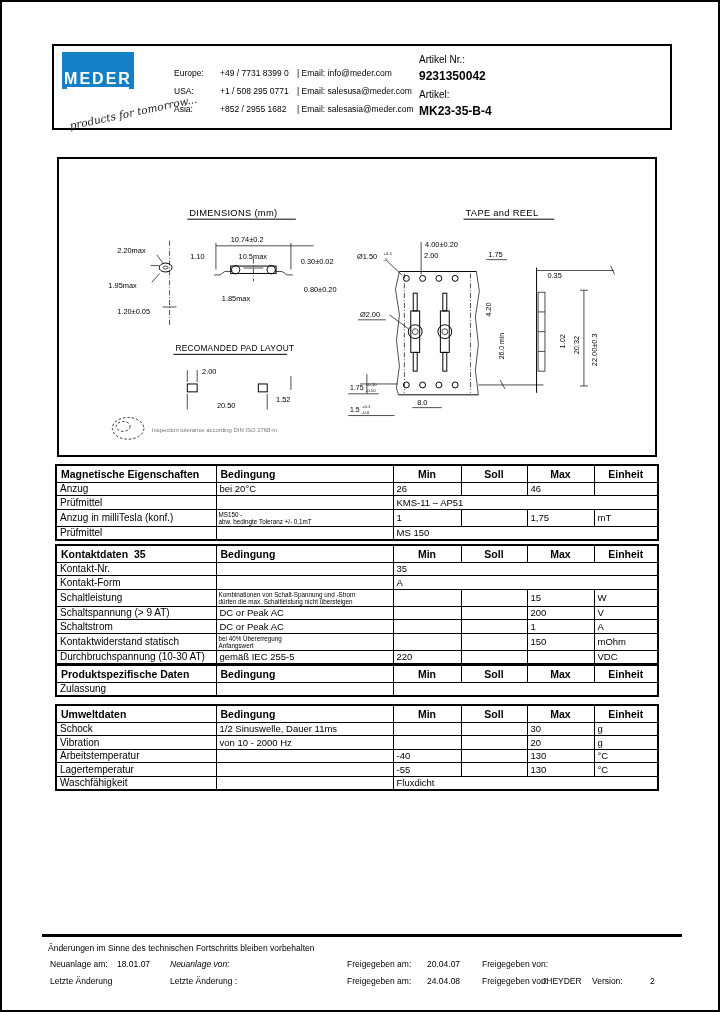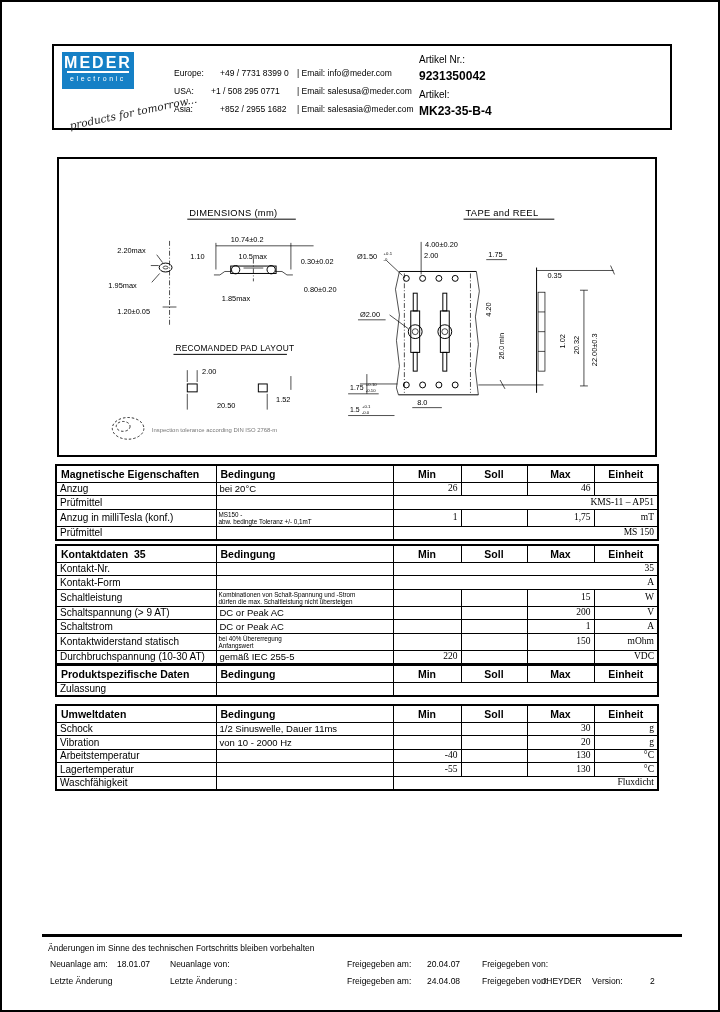--- a/index.html
+++ b/index.html
@@ -3,39 +3,39 @@
 <meta charset="utf-8">
 <style>
   * { margin:0; padding:0; box-sizing:border-box; }
   html,body { background:#fff; }
   body { font-family:"Liberation Sans", sans-serif; color:#000; }
   .page { position:relative; width:720px; height:1012px; background:#fff; border:2px solid #000; overflow:hidden; }
 
   
   .header-box { position:absolute; left:50px; top:42px; width:620px; height:86px; border:2px solid #000; }
   .logo { position:absolute; left:8px; top:6px; width:72px; height:37px; background:#1580c6; color:#fff; text-align:center; }
-  .logo-meder { font-size:16px; font-weight:bold; letter-spacing:2px; line-height:17px; padding-top:2px; }
+  .logo-meder { font-size:16px; font-weight:bold; letter-spacing:2px; line-height:17px; padding-top:18px; }
   .logo-rule { height:2px; background:#fff; margin:0 5px 1px 5px; }
   .logo-sub { font-size:7px; letter-spacing:2.6px; line-height:9px; }
   .tagline { position:absolute; left:14px; top:58px; width:150px; font-family:"DejaVu Serif", serif; font-style:italic; font-size:10.5px; color:#222; transform:rotate(-12deg); }
   .hrow { position:absolute; font-size:8.5px; white-space:pre;margin-top:12px; }
   .art-label { position:absolute; left:365px; font-size:10px; }
   .art-value { position:absolute; left:365px; font-size:12px; font-weight:bold;text-align:right; }
 
   
   .drawing-box { position:absolute; left:55px; top:155px; width:600px; height:300px; border:2px solid #000; }
 
   
   table.spec { position:absolute; left:53px; width:602px; border-collapse:collapse; table-layout:fixed; border:2px solid #000; background:#fff; }
   table.spec th, table.spec td { border:1px solid #000; overflow:hidden; }
   table.spec th { font-size:10.5px; font-weight:bold; height:17px; text-align:center; white-space:pre; }
   table.spec th.l { text-align:left; padding-left:4px; }
   table.spec td { font-size:9.5px; line-height:11.5px; padding:0.5px 3px; white-space:pre-line; vertical-align:middle; }
   table.spec td.nm { font-size:10px; }
-  table.spec td.ctr { text-align:right;font-family:Liberation Serif, serif; }
+  table.spec td.ctr { text-align:left; }
   table.spec td.sml { font-size:6.3px; line-height:7px; padding:1px 2px; }
   .t1 { top:462px; } .t2 { top:542px; } .t3 { top:662px; } .t4 { top:702px; }
 
   
   .footer { position:absolute; left:0; top:932px; width:720px; height:78px; }
   .footer-bar { position:absolute; left:40px; top:0; width:640px; height:3px; background:#000; }
   .fnote { position:absolute; left:46px; top:9px; font-size:8.5px; }
   .fitem { position:absolute; font-size:8.5px; white-space:pre; }
 
   
@@ -61,21 +61,21 @@
       <div class="logo-rule"></div>
       <div class="logo-sub">electronic</div>
     </div>
     <div class="tagline">products for tomorrow...</div>
 
     <span class="hrow" style="left:120px; top:10px;">Europe:</span>
     <span class="hrow" style="left:166px; top:10px;">+49 / 7731 8399 0</span>
     <span class="hrow" style="left:243px; top:10px;">| Email: info@meder.com</span>
 
     <span class="hrow" style="left:120px; top:28px;">USA:</span>
-    <span class="hrow" style="left:157px; top:28px;">+1 / 508 295 0771</span>
+    <span class="hrow" style="left:166px; top:28px;">+1 / 508 295 0771</span>
     <span class="hrow" style="left:243px; top:28px;">| Email: salesusa@meder.com</span>
 
     <span class="hrow" style="left:120px; top:46px;">Asia:</span>
     <span class="hrow" style="left:166px; top:46px;">+852 / 2955 1682</span>
     <span class="hrow" style="left:243px; top:46px;">| Email: salesasia@meder.com</span>
 
     <span class="art-label" style="top:8px;">Artikel Nr.:</span>
     <span class="art-value" style="top:23px;">9231350042</span>
     <span class="art-label" style="top:43px;">Artikel:</span>
     <span class="art-value" style="top:58px;">MK23-35-B-4</span>
@@ -426,21 +426,21 @@
         </tr>
       </tbody>
   </table>
 
   <div class="footer">
     <div class="footer-bar"></div>
     <div class="fnote">Änderungen im Sinne des technischen Fortschritts bleiben vorbehalten</div>
 
     <span class="fitem" style="left:48px;  top:25px;">Neuanlage am:</span>
     <span class="fitem" style="left:115px; top:25px;">18.01.07</span>
-    <span class="fitem" style="left:168px; top:25px;">Neuanlage von:</span>
+    <span class="fitem" style="left:168px; top:25px;font-style:italic;">Neuanlage von:</span>
     <span class="fitem" style="left:345px; top:25px;">Freigegeben am:</span>
     <span class="fitem" style="left:425px; top:25px;">20.04.07</span>
     <span class="fitem" style="left:480px; top:25px;">Freigegeben von:</span>
 
     <span class="fitem" style="left:48px;  top:42px;">Letzte Änderung</span>
     <span class="fitem" style="left:168px; top:42px;">Letzte Änderung :</span>
     <span class="fitem" style="left:345px; top:42px;">Freigegeben am:</span>
     <span class="fitem" style="left:425px; top:42px;">24.04.08</span>
     <span class="fitem" style="left:480px; top:42px;">Freigegeben von:</span>
     <span class="fitem" style="left:540px; top:42px;">JHEYDER</span>

